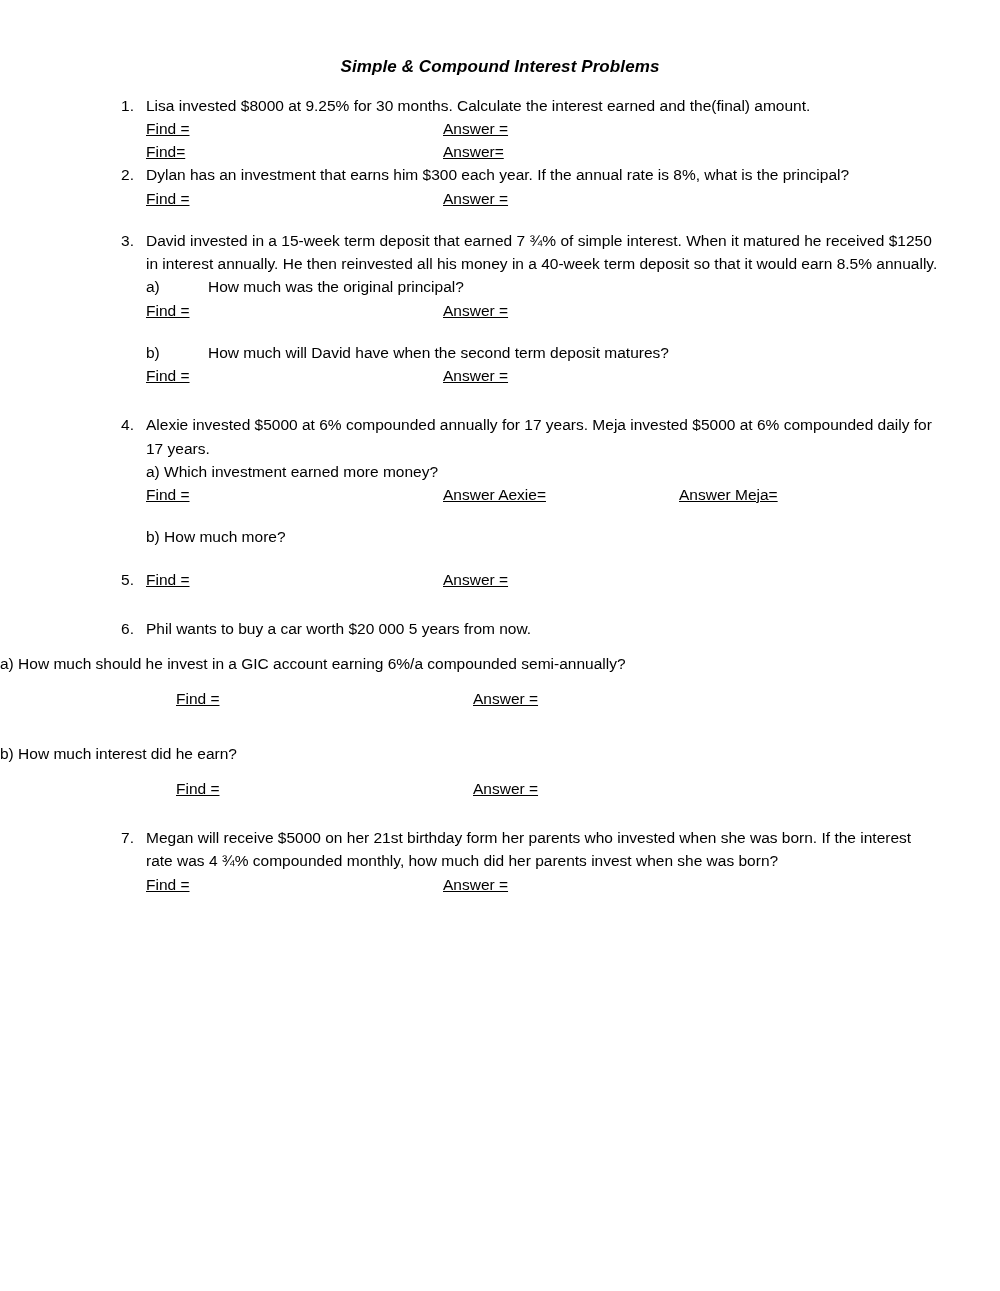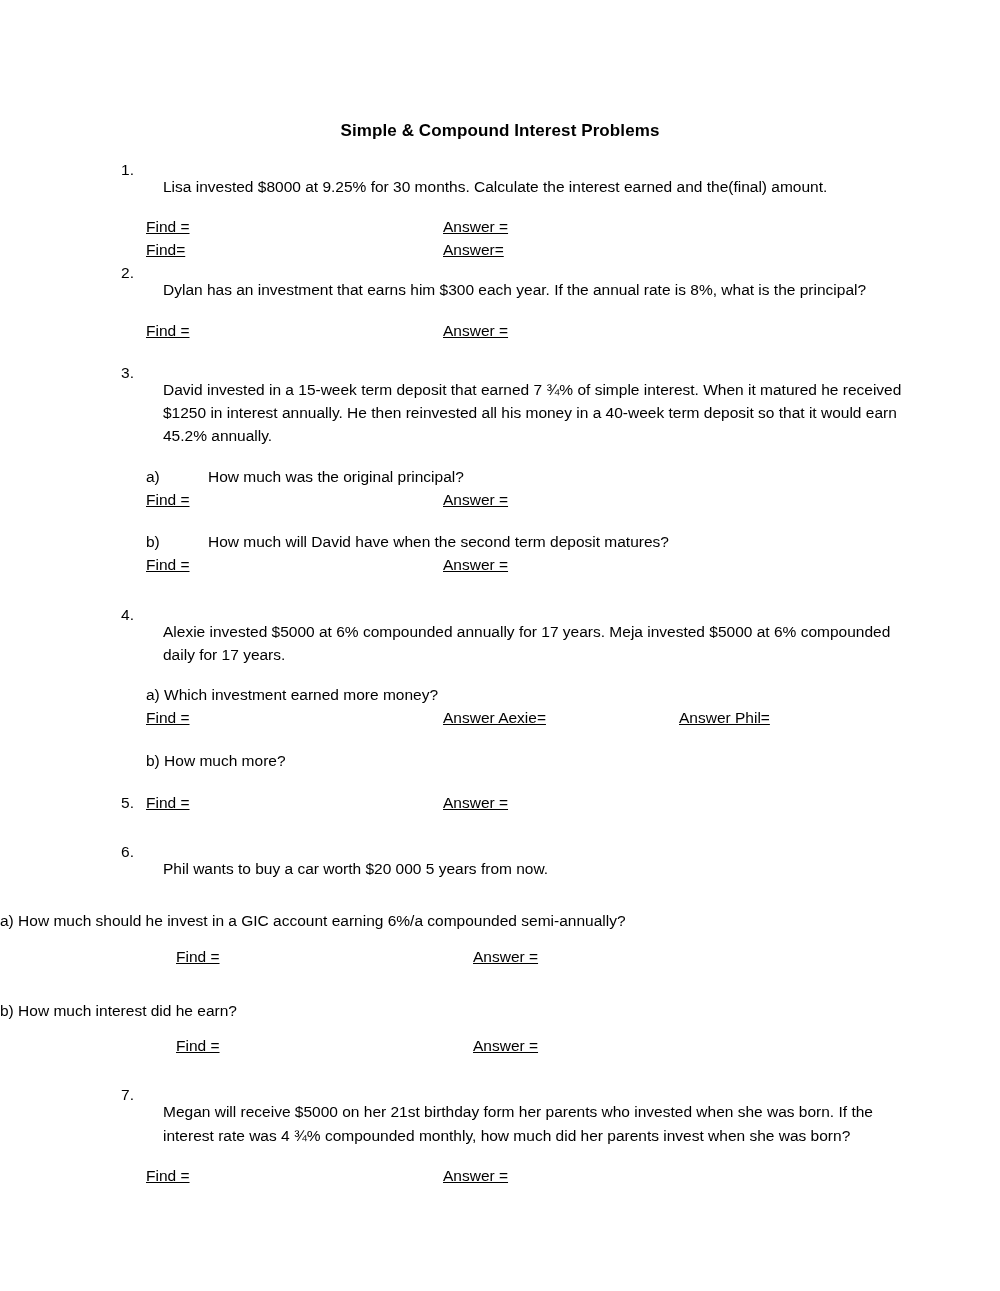--- a/index.html
+++ b/index.html
@@ -20,22 +20,23 @@
     position: relative;
     width: 1000px;
     height: 1291px;
     box-sizing: border-box;
     padding: 0;
   }
   .title {
     text-align: center;
     font-weight: bold;
     font-size: 17px;
-    margin: 118px 0 0 0;
+    margin: 54px 0 0 0;
     letter-spacing: 0.1px;
+    font-style: italic;
   }
   .content {
     margin-top: 14px;
     padding-left: 110px;
     padding-right: 58px;
   }
   .q {
     display: flex;
     margin-bottom: 0px;
   }
@@ -43,21 +44,21 @@
     width: 36px;
     flex: 0 0 36px;
     text-align: right;
     padding-right: 12px;
     box-sizing: border-box;
   }
   .q-body {
     flex: 1 1 auto;
   }
   .q-text {
-    margin: 17px;
+    margin: 0;
   }
   .fa-row {
     display: flex;
     margin: 0;
     text-decoration: underline;
   }
   .fa-find {
     width: 297px;
     flex: 0 0 297px;
   }
@@ -120,21 +121,21 @@
           <span class="fa-answer">Answer =</span>
         </div>
       </div>
     </div>
 
     <div class="spacer-md"></div>
 
     <div class="q">
       <div class="q-num">3.</div>
       <div class="q-body">
-        <p class="q-text">David invested in a 15-week term deposit that earned 7 ¾% of simple interest.  When it matured he received $1250 in interest annually.  He then reinvested all his money in a 40-week term deposit so that it would earn 45.2% annually.</p>
+        <p class="q-text">David invested in a 15-week term deposit that earned 7 ¾% of simple interest.  When it matured he received $1250 in interest annually.  He then reinvested all his money in a 40-week term deposit so that it would earn 8.5% annually.</p>
         <p class="sub"><span class="lab">a)</span><span>How much was the original principal?</span></p>
         <div class="fa-row">
           <span class="fa-find">Find =</span>
           <span class="fa-answer">Answer =</span>
         </div>
         <div class="spacer-md"></div>
         <p class="sub"><span class="lab">b)</span><span>How much will David have when the second term deposit matures?</span></p>
         <div class="fa-row">
           <span class="fa-find">Find =</span>
           <span class="fa-answer">Answer =</span>
@@ -145,21 +146,21 @@
     <div class="spacer-lg"></div>
 
     <div class="q">
       <div class="q-num">4.</div>
       <div class="q-body">
         <p class="q-text">Alexie invested $5000 at 6% compounded annually for 17 years. Meja invested $5000 at 6% compounded daily for 17 years.</p>
         <p class="sub">a) Which investment earned more money?</p>
         <div class="fa-row">
           <span class="fa-find">Find =</span>
           <span class="fa-answer">Answer Aexie=</span>
-          <span class="fa-answer2">Answer Phil=</span>
+          <span class="fa-answer2">Answer Meja=</span>
         </div>
         <div class="spacer-md"></div>
         <p class="sub">b) How much more?</p>
       </div>
     </div>
 
     <div class="spacer-md"></div>
 
     <div class="q">
       <div class="q-num">5.</div>

